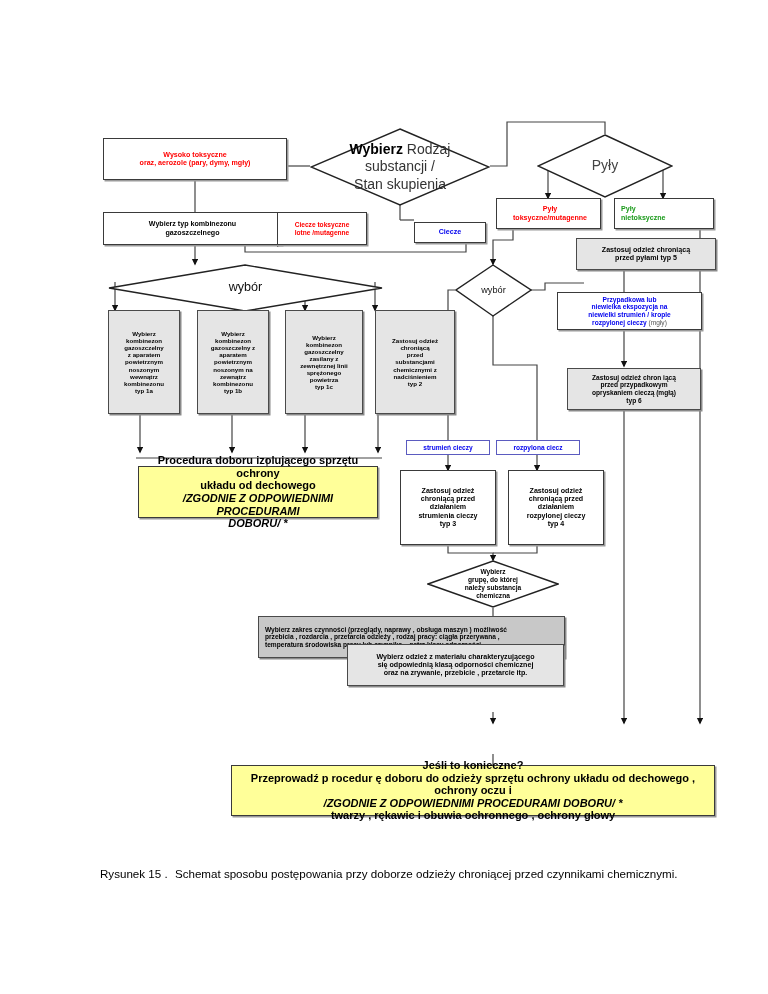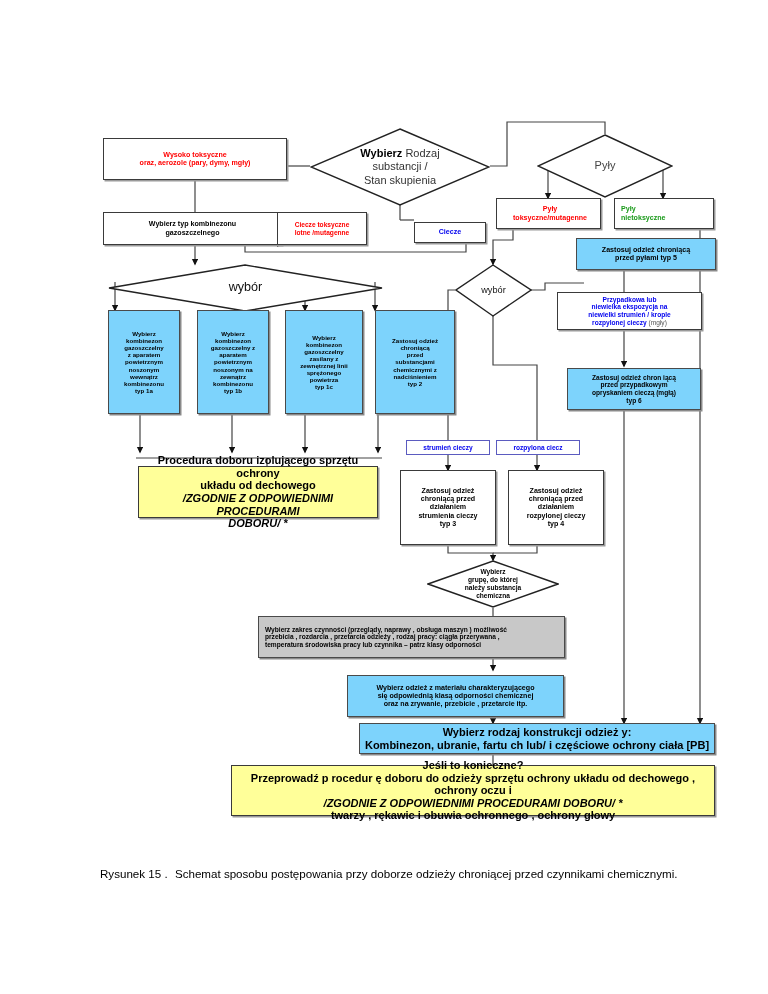--- a/index.html
+++ b/index.html
@@ -37,21 +37,21 @@
     text-align: center;
     line-height: 1.15;
   }
   
   .box-white {
     background: #ffffff;
     border: 1.5px solid #3a3a3a;
     box-shadow: 1.5px 1.5px 0 0 #9a9a9a;
   }
   .box-beige {
-    background: #7dd3fc;
+    background: #e5e5e5;
     border: 1.5px solid #4a4a4a;
     box-shadow: 1.5px 1.5px 0 0 #8a8a8a;
   }
   .box-yellow {
     background: #ffff99;
     border: 1.5px solid #3a3a3a;
     box-shadow: 1.5px 1.5px 0 0 #9a9a9a;
   }
   .box-gray {
     background: #c8c8c8;
@@ -67,21 +67,21 @@
   .t-blue   { color: #0000ee; font-weight: bold; }
   .t-green  { color: #1a9a1a; font-weight: bold; }
   .t-black  { color: #000000; font-weight: bold; }
   .t-gray   { color: #555555; font-weight: normal; }
   .t-ital   { font-style: italic; }
   .fs6  { font-size: 6.2px; }
   .fs65 { font-size: 6.6px; }
   .fs7  { font-size: 7.1px; }
   .fs75 { font-size: 11px; }
   .fs9  { font-size: 9.2px; }
-  .fs10 { font-size: 11px; }
+  .fs10 { font-size: 14px; }
   .fs12 { font-size: 12.6px; }
   .inner { padding: 2px 3px; width: 100%; }
   
   .diamond {
     position: absolute;
   }
   .diamond svg { position: absolute; left: 0; top: 0; }
   .diamond .dlabel {
     position: absolute;
     left: 0; top: 0;
@@ -400,34 +400,28 @@
   </div>
 
   <div class="node box-gray" style="left:258px; top:616px; width:307px; height:42px;">
     <div class="inner" style="text-align:left; padding-left:6px; padding-right:6px;">
       <div class="t-black fs65">Wybierz zakres czynności    (przeglądy,    naprawy , obsługa  maszyn ) możliwość</div>
       <div class="t-black fs65">przebicia , rozdarcia , przetarcia odzieży  , rodzaj pracy: ciągła przerywana    ,</div>
       <div class="t-black fs65">temperatura środowiska pracy lub czynnika     – patrz  klasy  odporności</div>
     </div>
   </div>
 
-  <div class="node box-beige" style="left:347px; top:675px; width:217px; height:42px;">
+  <div class="node box-beige" style="left:347px; top:644px; width:217px; height:42px;">
     <div class="inner">
       <div class="t-black fs7">Wybierz odzież z materiału charakteryzującego</div>
       <div class="t-black fs7">się odpowiednią klasą  odporności  chemicznej</div>
       <div class="t-black fs7">oraz na zrywanie, przebicie , przetarcie  itp.</div>
     </div>
   </div>
 
-  <div class="node box-beige" style="left:359px; top:723px; width:356px; height:31px;">
-    <div class="inner">
-      <div class="t-black fs75">Wybierz  rodzaj  konstrukcji  odzież y:</div>
-      <div class="t-black fs75">Kombinezon, ubranie, fartu  ch  lub/ i częściowe ochrony ciała [PB]</div>
-    </div>
-  </div>
 
   <div class="node box-yellow" style="left:231px; top:765px; width:484px; height:51px;">
     <div class="inner">
       <div class="t-black fs75">Jeśli to konieczne?</div>
       <div class="t-black fs75">Przeprowadź p rocedur ę doboru  do odzieży  sprzętu ochrony układu od  dechowego , ochrony oczu i</div>
       <div class="t-black t-ital fs75">/ZGODNIE Z ODPOWIEDNIMI PROCEDURAMI DOBORU/    *</div>
       <div class="t-black fs75">twarzy , rękawic i obuwia ochronnego  , ochrony głowy</div>
     </div>
   </div>
 

